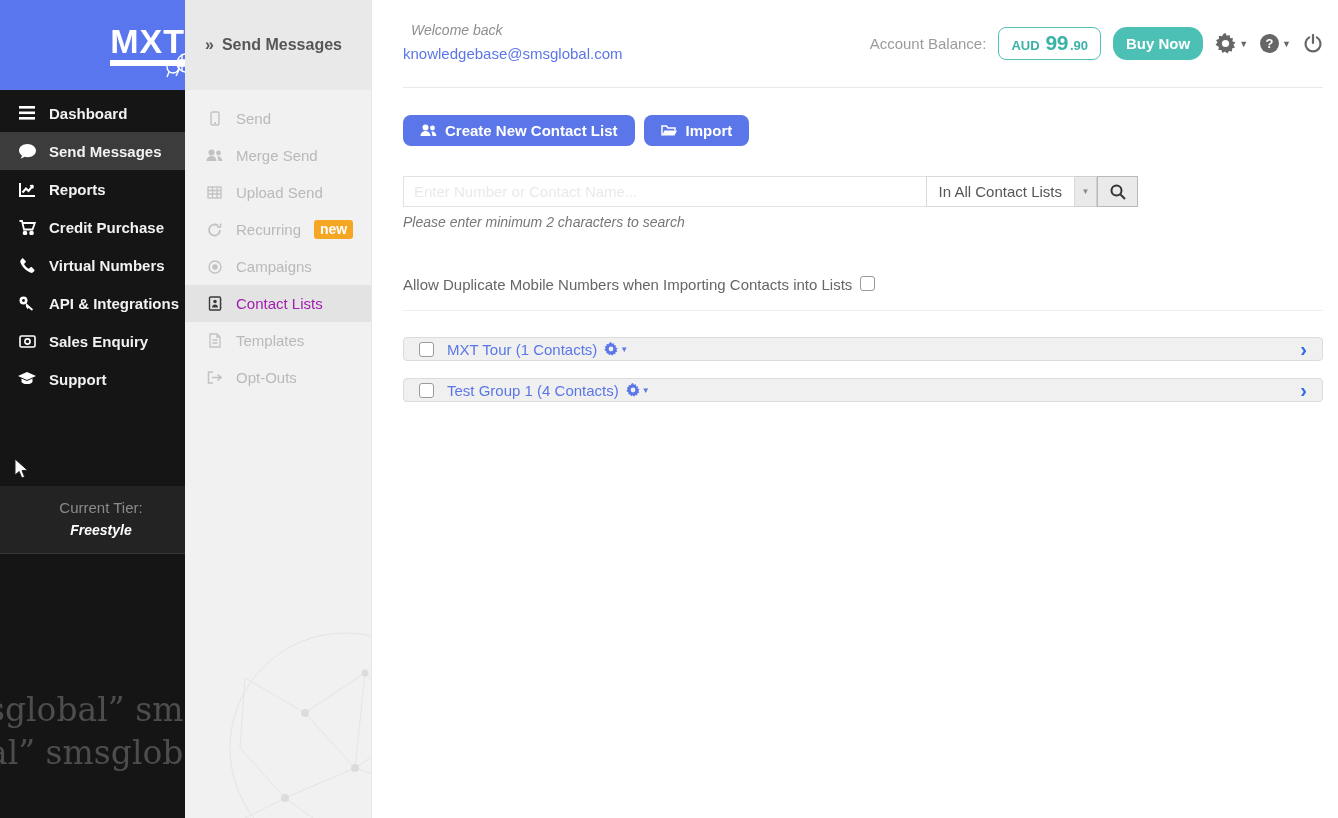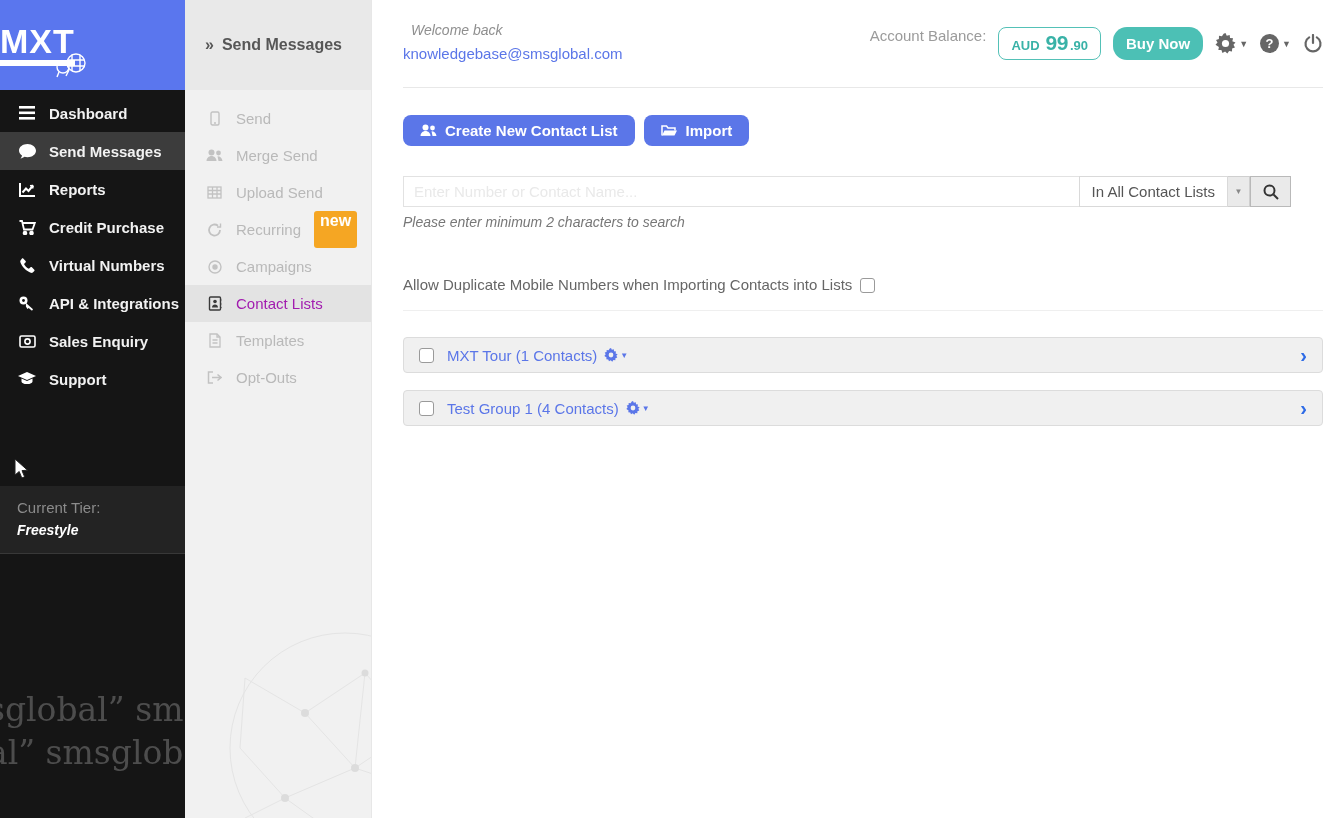--- a/index.html
+++ b/index.html
@@ -2,79 +2,79 @@
 <html><head>
 <meta charset="utf-8">
 <style>
   * { margin:0; padding:0; box-sizing:border-box; }
   html,body { width:1338px; height:818px; overflow:hidden; }
   body { font-family:"Liberation Sans","DejaVu Sans",sans-serif; background:#fff; }
   .app { display:flex; width:100%; height:100%; }
 
   
   .sidebar { position:relative; width:185px; background:#151515; flex:none; overflow:hidden; }
-  .logo { height:90px; background:#5a76ee; display:flex; align-items:center; justify-content:flex-start; }
+  .logo { height:90px; background:#5a76ee; display:flex; align-items:center; justify-content:flex-end; }
   .logo-inner { position:relative; color:#fff; }
   .logo-text { font-size:34px; font-weight:bold; letter-spacing:1px; border-bottom:6px solid #fff; padding-bottom:2px; line-height:1; display:inline-block; }
   .logo-bubbles { position:absolute; right:-14px; bottom:-12px; }
   .nav { padding-top:4px; }
   .nav-item { display:flex; align-items:center; gap:12px; height:38px; padding-left:17px; color:#f2f2f2; font-size:15px; font-weight:bold; cursor:pointer; }
   .nav-item.active { background:#3c3c3c; }
   .nav-item .ic { width:20px; display:flex; justify-content:center; color:#fff; flex:none; }
-  .tier { position:absolute; top:486px; left:0; right:0; height:68px; background:#232323; border-bottom:1px solid #383838; padding:13px 0 0 17px; }
+  .tier { position:absolute; top:486px; left:0; right:0; height:68px; background:#232323; border-bottom:1px solid #383838; padding:13px 0 0 17px;text-align:center; }
   .tier-label { color:#8b8b8b; font-size:15px; }
   .tier-value { color:#fff; font-size:14px; font-weight:bold; font-style:italic; margin-top:6px; }
   .watermark { position:absolute; top:688px; left:-12px; width:260px; color:#4d4d4d; font-family:"DejaVu Serif","Liberation Serif",serif; font-size:33px; line-height:43px; white-space:nowrap; }
   .cursor { position:absolute; top:458px; left:14px; }
 
   
   .subsidebar { position:relative; width:187px; background:#f1f1f1; flex:none; overflow:hidden; border-right:1px solid #e7e7e7; }
   .sub-header { height:90px; background:#e9e9e9; display:flex; align-items:center; padding-left:20px; color:#565656; font-size:16px; font-weight:bold; }
   .sub-header .chev { margin-right:8px; font-weight:bold; color:#565656; }
   .sub-nav { padding-top:10px; position:relative; z-index:2; }
   .sub-item { display:flex; align-items:center; gap:13px; height:37px; padding-left:21px; color:#b9b9b9; font-size:15px; cursor:pointer; }
   .sub-item .ic { width:17px; display:flex; justify-content:center; color:#c2c2c2; flex:none; }
   .sub-item.active { background:#e3e3e3; color:#a21caf; }
   .sub-item.active .ic { color:#3a3a3a; }
-  .badge-new { background:#f5a623; color:#fff; font-size:16px; font-weight:bold; padding:2px 6px 19px; border-radius:3px; line-height:1; }
+  .badge-new { background:#f5a623; color:#fff; font-size:14px; font-weight:bold; padding:2px 6px 3px; border-radius:3px; line-height:1; }
   .globe { position:absolute; bottom:-60px; left:30px; z-index:1; }
 
   
   .main { flex:1; background:#fff; padding:0 15px 0 31px; position:relative; }
   .topbar { display:flex; justify-content:space-between; align-items:flex-start; padding-top:22px; height:88px; border-bottom:1px solid #e8e8e8; }
   .welcome-line { color:#8f8f8f; font-size:14px; font-style:italic;margin-left:8px; }
   .email { color:#5b76e8; font-size:15px; margin-top:7px; cursor:pointer; }
-  .account { display:flex; gap:12px; padding-top:5px; }
+  .account { display:flex; align-items:center; gap:12px; padding-top:5px; }
   .bal-label { color:#9b9b9b; font-size:15px; }
   .aud-badge { border:1px solid #54c1b7; border-radius:8px; background:#fff; padding:3px 12px 4px; display:flex; align-items:baseline; gap:6px; color:#39b2a7; font-weight:bold; }
   .aud-cur { font-size:13px; }
   .aud-major { font-size:21px; letter-spacing:-0.5px; }
   .aud-minor { font-size:13px; margin-left:-4px; }
   .buy-btn { background:#4cc0b5; color:#fff; font-size:15px; font-weight:bold; border:none; border-radius:14px; padding:8px 13px; cursor:pointer; }
   .top-ic { color:#666; display:flex; align-items:center; gap:3px; cursor:pointer; }
   .caret { font-size:9px; color:#666; }
   .help-circle { width:19px; height:19px; border-radius:50%; background:#666; color:#fff; font-size:13px; font-weight:bold; display:flex; align-items:center; justify-content:center; }
 
   .btn-row { margin-top:27px; display:flex; gap:9px; }
   .blue-btn { background:#5b76e8; color:#fff; border:none; border-radius:8px; height:31px; padding:0 17px; font-size:15px; font-weight:bold; display:inline-flex; align-items:center; gap:8px; cursor:pointer; font-family:inherit; }
 
-  .search-row { margin-top:30px; display:flex; width:888px; height:31px; }
+  .search-row { margin-top:30px; display:flex; width:735px; height:31px; }
   .search-input { flex:1; border:1px solid #e2e2e2; border-right:none; padding:0 10px; font-size:15px; color:#555; outline:none; font-family:inherit; }
   .search-input::placeholder { color:#e9e9e9; }
   .filter-box { border:1px solid #d9d9d9; background:#fff; display:flex; align-items:center; padding:0 12px; font-size:15px; color:#555; white-space:nowrap; cursor:pointer; }
   .filter-caret { width:22px; background:#eaeaea; border:1px solid #cfcfcf; border-left:none; display:flex; align-items:center; justify-content:center; font-size:8px; color:#888; cursor:pointer; }
   .search-btn { width:41px; background:#eaeaea; border:1px solid #b9b9b9; display:flex; align-items:center; justify-content:center; cursor:pointer; color:#333; }
   .hint { margin-top:7px; color:#777; font-size:14px; font-style:italic; }
 
-  .dup-row { margin-top:46px; display:flex; align-items:flex-end; gap:8px; color:#666; font-size:15px; }
+  .dup-row { margin-top:46px; display:flex; align-items:flex-start; gap:8px; color:#666; font-size:15px; }
   .checkbox { width:15px; height:15px; border:1px solid #9a9a9a; border-radius:3px; background:#fff; cursor:pointer; flex:none; }
   .divider { margin-top:17px; border-top:1px solid #efefef; }
 
   .list-rows { margin-top:26px; }
-  .list-row { height:36px; background:#f0f0f0; border:1px solid #dcdcdc; border-radius:4px; display:flex; align-items:center; padding:0 15px; margin-bottom:17px; }
+  .list-row { height:24px; background:#f0f0f0; border:1px solid #dcdcdc; border-radius:4px; display:flex; align-items:center; padding:0 15px; margin-bottom:17px; }
   .row-label { color:#5b76e8; font-size:15px; margin-left:13px; cursor:pointer; }
   .row-gear { color:#5b76e8; margin-left:7px; display:flex; align-items:center; gap:2px; cursor:pointer; }
   .row-gear .caret { color:#5b76e8; font-size:8px; }
   .row-chev { margin-left:auto; color:#2e6be6; font-size:20px; font-weight:bold; line-height:1; cursor:pointer; }
   svg { display:block; }
 </style>
 </head>
 <body>
 
 <div class="app">

